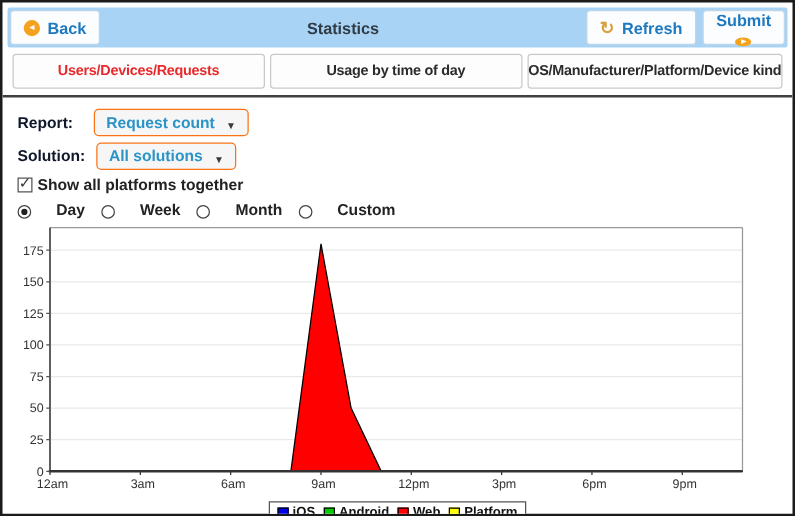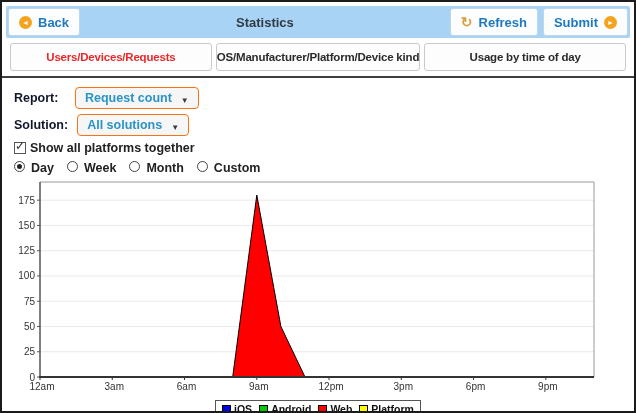--- a/index.html
+++ b/index.html
@@ -13,21 +13,21 @@
   .header {
     margin:4px 4px 0 4px; height:32px; background:#a9d3f4;
     display:flex; align-items:stretch; padding:2px; border-radius:2px;text-align:right;
   }
   .hbtn {
     display:inline-flex; align-items:center; gap:6px;
     background:#fcfdfe; border:1px solid #bcd6eb; border-radius:3px;
     color:#1d79c0; font-weight:bold; font-size:13px; padding:0 10px;
     cursor:pointer;
   }
-  .hbtn + .hbtn { margin-left:5px; }
+  .hbtn + .hbtn { margin-left:5px;flex-direction:column; }
   .header-title {
     flex:1; display:flex; align-items:center; justify-content:center;
     color:#2f3b46; font-weight:bold; font-size:13px;
   }
   .circle-icon {
     width:13px; height:13px; border-radius:50%; background:#f5a21f;
     display:inline-flex; align-items:center; justify-content:center;
     color:#fff; font-size:7px; line-height:1;
   }
   .refresh-glyph { color:#d9a13c; font-size:14px; font-weight:bold; line-height:1; }
@@ -54,21 +54,21 @@
   .check-row { display:flex; align-items:center; margin-top:4px; }
   .checkbox {
     width:12px; height:12px; border:1px solid #555; background:#fff;
     display:inline-flex; align-items:flex-start; justify-content:center;
     margin-right:4px; cursor:pointer; font-size:12px; line-height:10px; color:#333;
   }
   .checkbox .mark { visibility:hidden; margin-top:-2px; }
   .checkbox.on .mark { visibility:visible; }
   .check-label, .radio-label { font-weight:bold; font-size:12.5px; color:#222; }
   .radio-row { display:flex; align-items:center; gap:13px; margin-top:6px; }
-  .radio-opt { display:flex; align-items:flex-start; gap:6px; cursor:pointer; }
+  .radio-opt { display:flex; align-items:flex-end; gap:20px; cursor:pointer; }
   .radio {
     width:11px; height:11px; border:1.5px solid #444; border-radius:50%;
     background:#fff; display:inline-flex; align-items:center; justify-content:center;
   }
   .radio .dot { width:5px; height:5px; border-radius:50%; background:#222; visibility:hidden; }
   .radio.on .dot { visibility:visible; }
   
   .chart-wrap { margin-top:4px; }
   .legend {
     display:flex; justify-content:center; margin-top:1px;font-weight:bold;
@@ -97,22 +97,22 @@
       <span>Refresh</span>
     </div>
     <div class="hbtn">
       <span>Submit</span>
       <span class="circle-icon">►</span>
     </div>
   </div>
 
   <div class="tabs">
     <div class="tab active">Users/Devices/Requests</div>
+    <div class="tab">Usage by time of day</div>
     <div class="tab">OS/Manufacturer/Platform/Device kind</div>
-    <div class="tab">Usage by time of day</div>
   </div>
   <div class="separator"></div>
 
   <div class="controls">
     <div class="ctl-row">
       <span class="ctl-label">Report:</span>
       <div class="dropdown">
         <span>Request count</span>
         <span class="caret">▼</span>
       </div>

